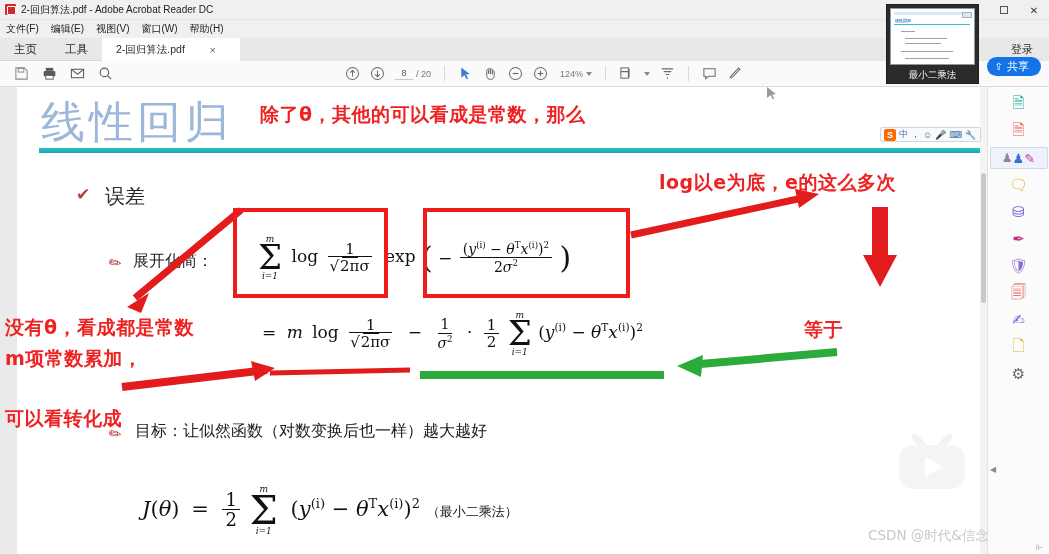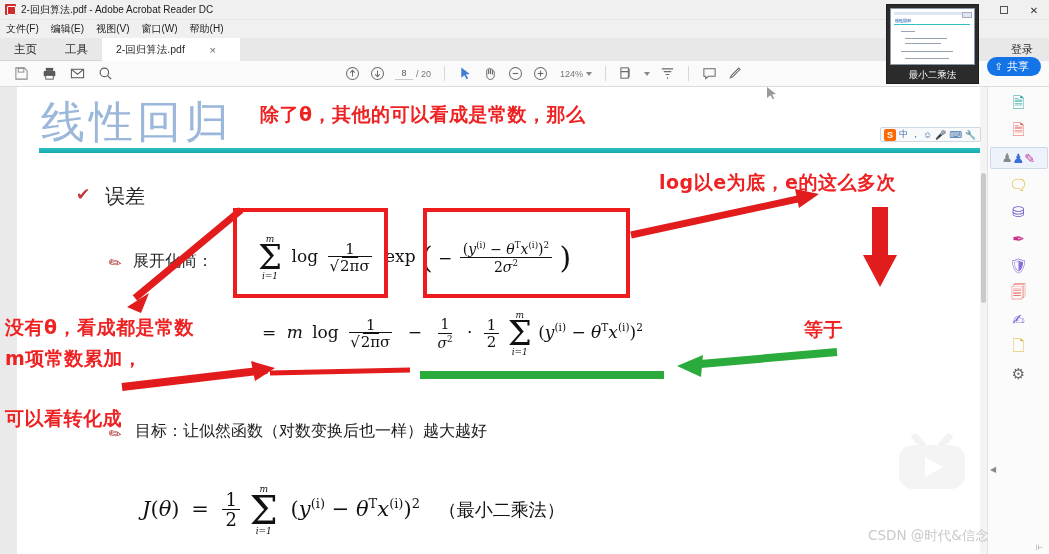--- a/index.html
+++ b/index.html
@@ -392,21 +392,21 @@
         <span class="frac" style="font-size:18px;">
           <span class="num">1</span>
           <span class="den">2</span>
         </span>
         <span class="bigsum">
           <span class="lim">m</span>
           <span class="sig" style="font-size:40px;">Σ</span>
           <span class="lim">i=1</span>
         </span>
         <span style="margin-left:5px;">(<span class="mi">y</span><span class="sup">(i)</span> − <span class="mi">θ</span><span class="sup">T</span><span class="mi">x</span><span class="sup">(i)</span>)<span class="sup">2</span></span>
-        <span style="font-family:Liberation Mono, monospace; font-size:18px; margin-left:12px;">（最小二乘法）</span>
+        <span style="font-family:Liberation Mono, monospace; font-size:13px; margin-left:0;">（最小二乘法）</span>
       </div>
 
       <svg class="ann-layer" viewBox="0 0 963 467">
 
         <g>
           <path d="M224 123 L118 211" stroke="#e21c1c" stroke-width="7" fill="none"></path>
           <polygon points="110,220 132,206 124,226" fill="#e21c1c"></polygon>
         </g>
 
         <g>

